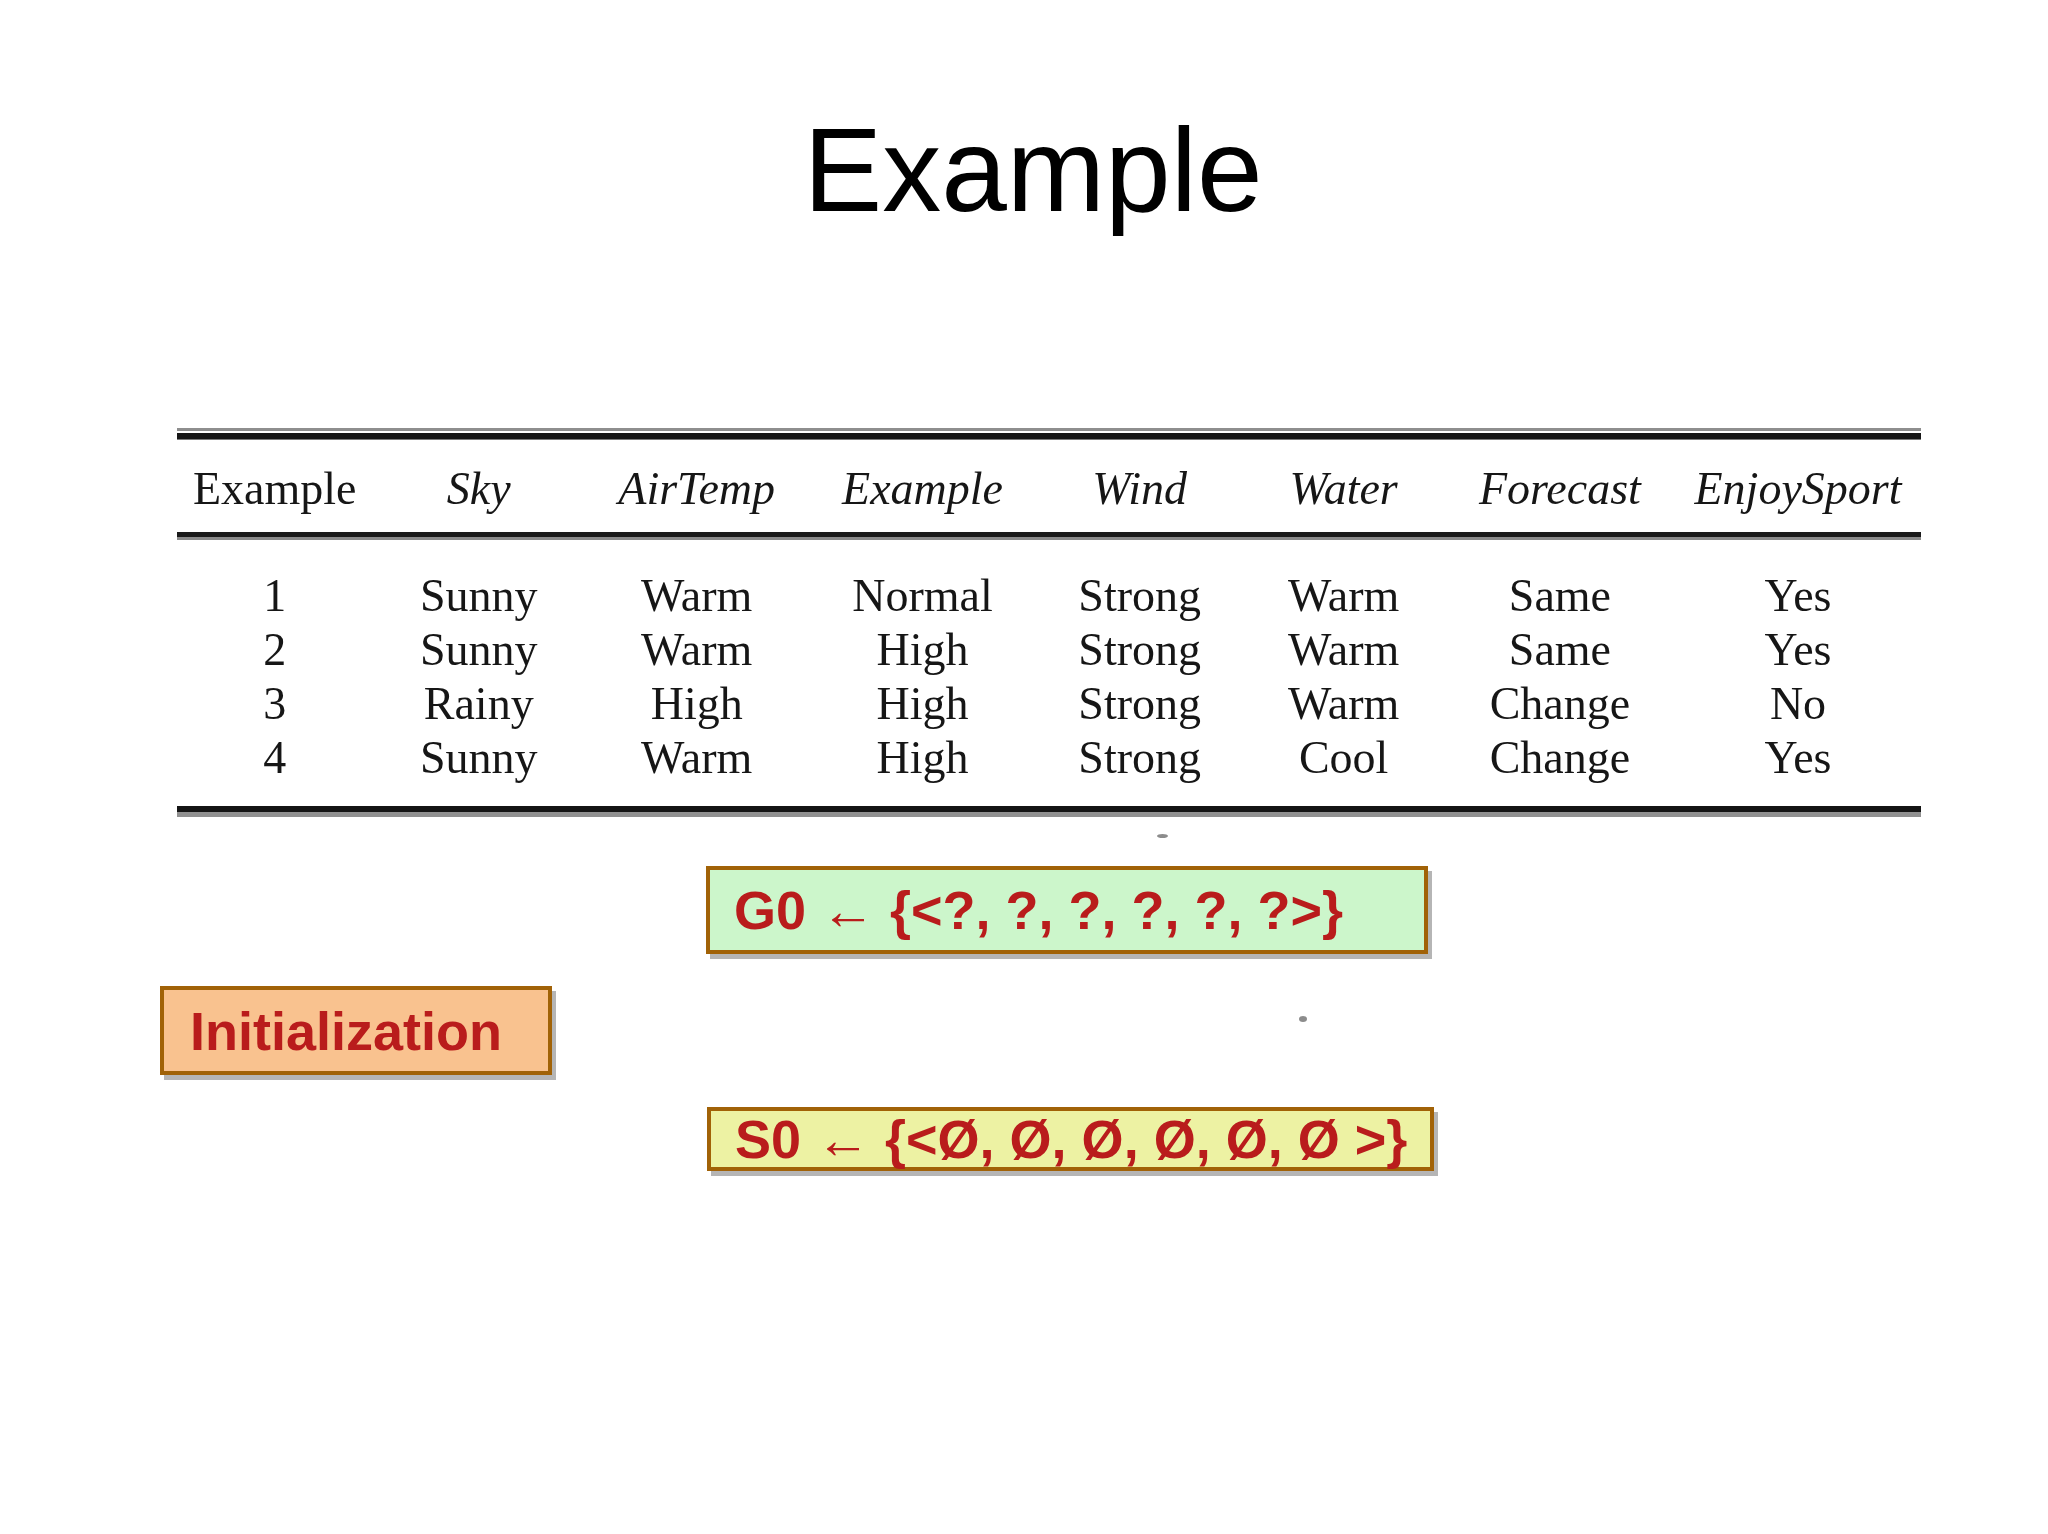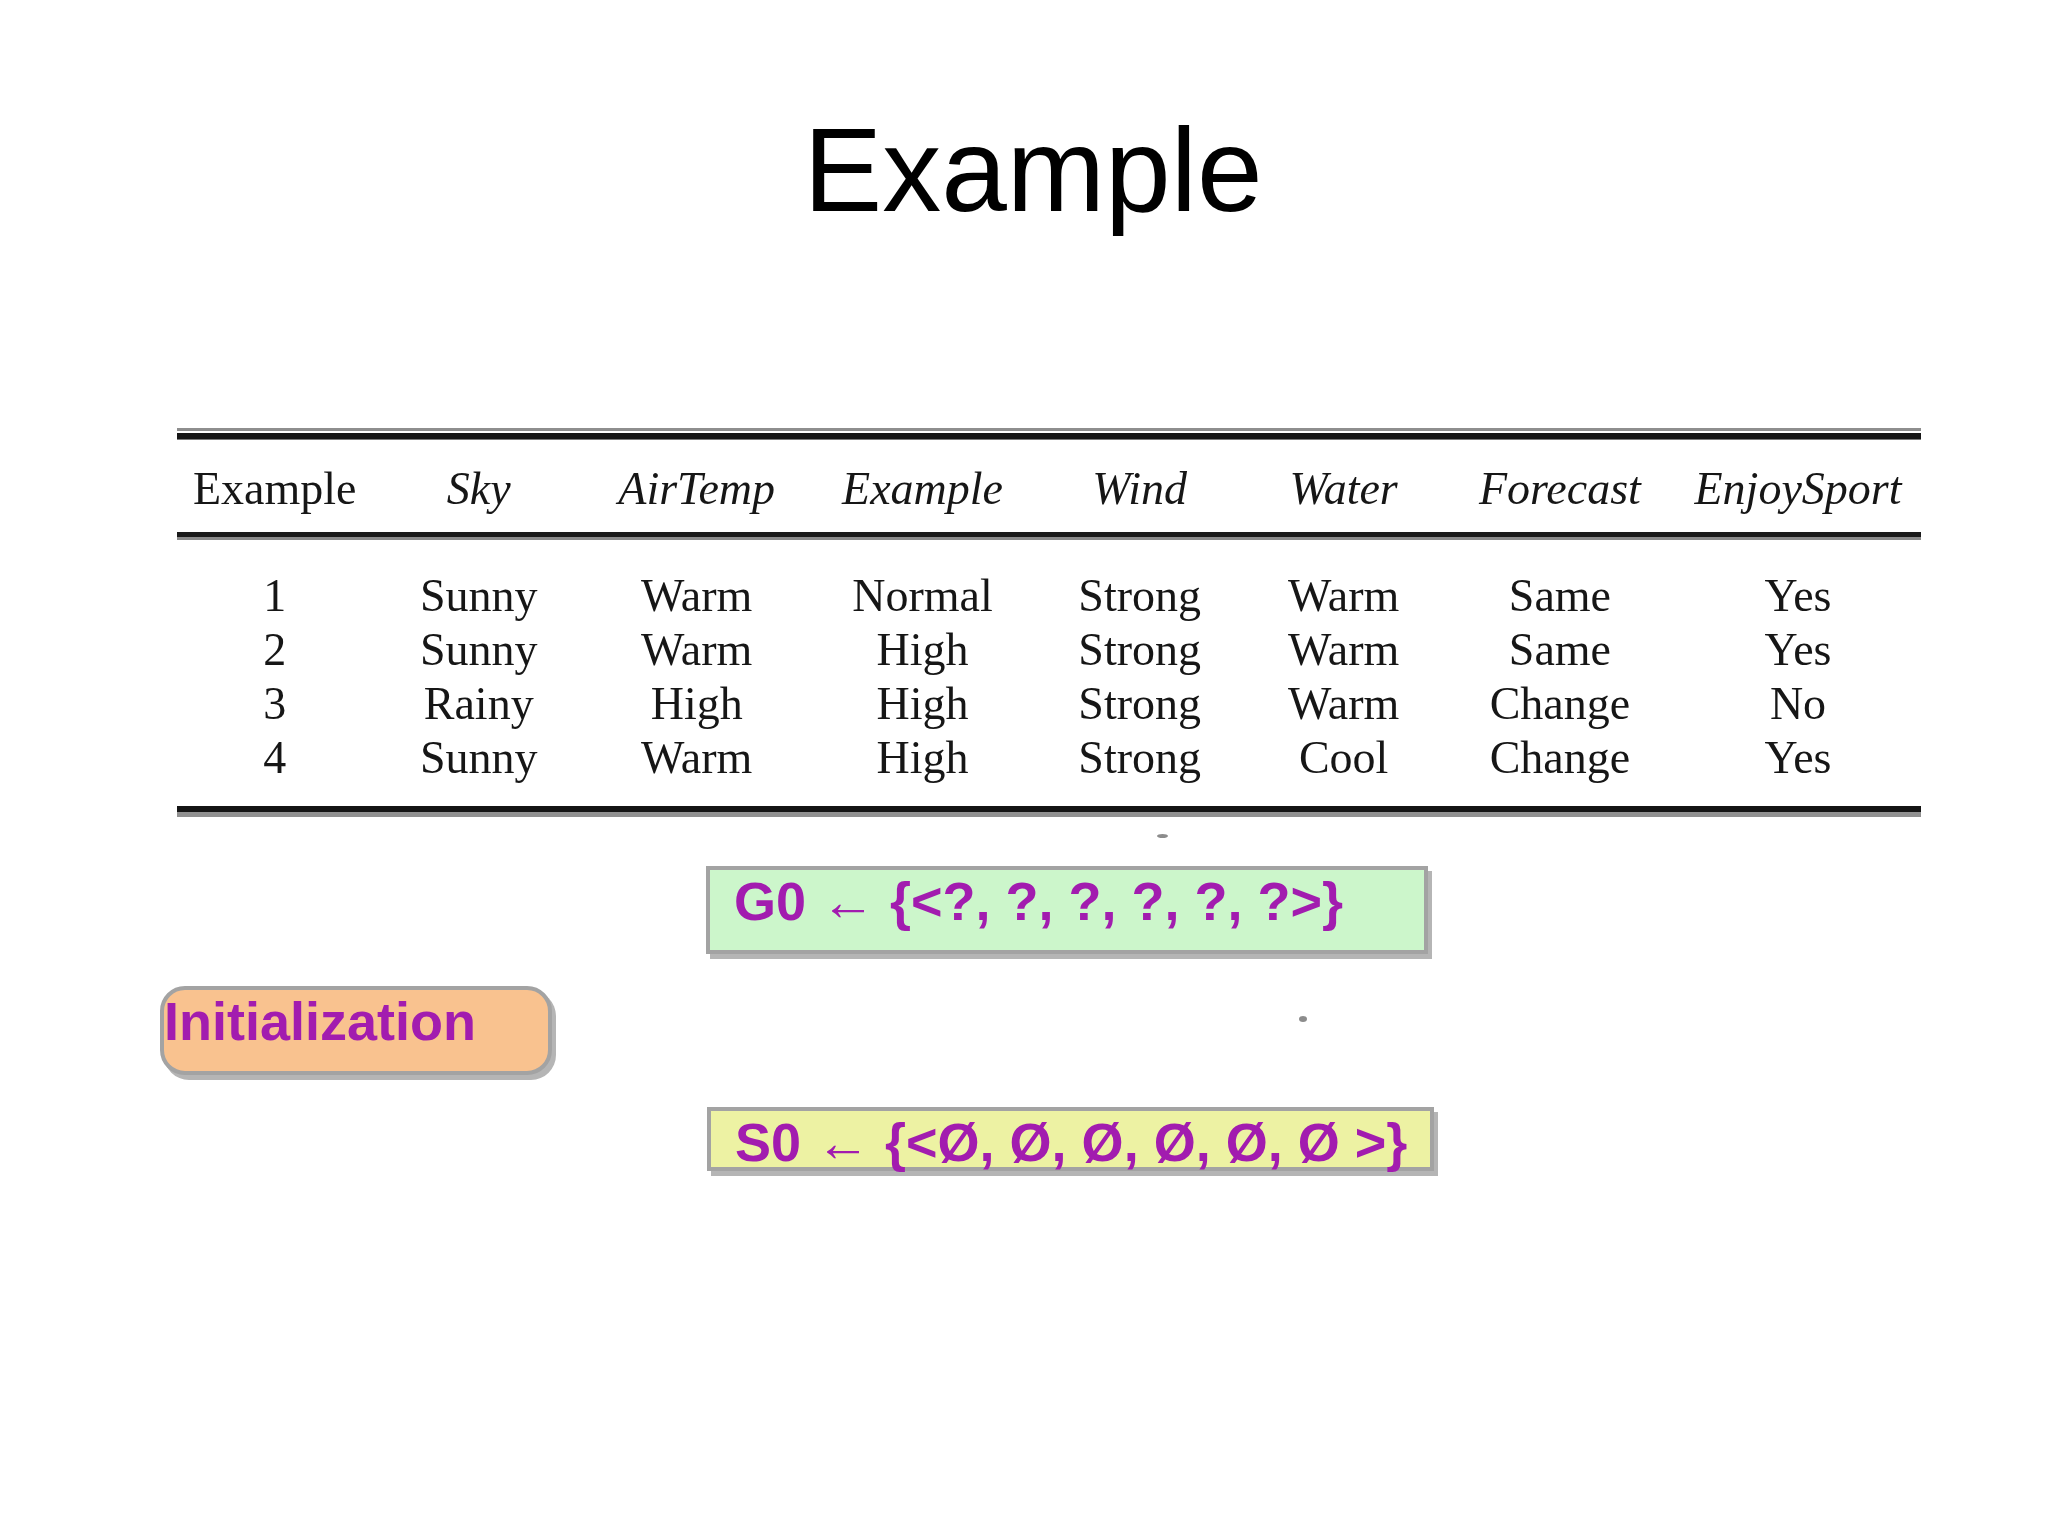--- a/index.html
+++ b/index.html
@@ -28,27 +28,27 @@
   .tbl td{font-size:46px;text-align:center;height:54px;vertical-align:middle;padding:0;}
   .tbl tbody tr:first-child td{padding-top:28px;}
   .tbl tbody tr:last-child td{padding-bottom:8px;}
 
   
   .speck{position:absolute;background:#8c8c8c;border-radius:50%;}
   .speck.s1{left:980px;top:406px;width:11px;height:4px;}
   .speck.s2{left:1122px;top:588px;width:8px;height:6px;}
 
   
-  .callout{position:absolute;display:flex;align-items:flex-start;box-sizing:border-box;
-           border:4px solid #a3a3a3;box-shadow:4px 5px 0 #b5b5b5;
-           font-weight:bold;color:#a21caf;white-space:nowrap;}
+  .callout{position:absolute;display:flex;align-items:center;box-sizing:border-box;
+           border:4px solid #a16207;box-shadow:4px 5px 0 #b5b5b5;
+           font-weight:bold;color:#b91c1c;white-space:nowrap;}
   .box-g0{left:697px;top:866px;width:722px;height:88px;background:#ccf6cb;
           font-size:54px;padding-left:24px;}
   .box-init{left:151px;top:986px;width:392px;height:89px;background:#f9c28f;
-            font-size:54px;border-radius:25px;}
+            font-size:54px;padding-left:26px;}
   .box-s0{left:698px;top:1107px;width:727px;height:64px;background:#edf2a3;
           font-size:54px;padding-left:24px;}
 </style>
 </head>
 <body>
 
 <div class="slide">
 
   <div class="slide-title">Example</div>
 

